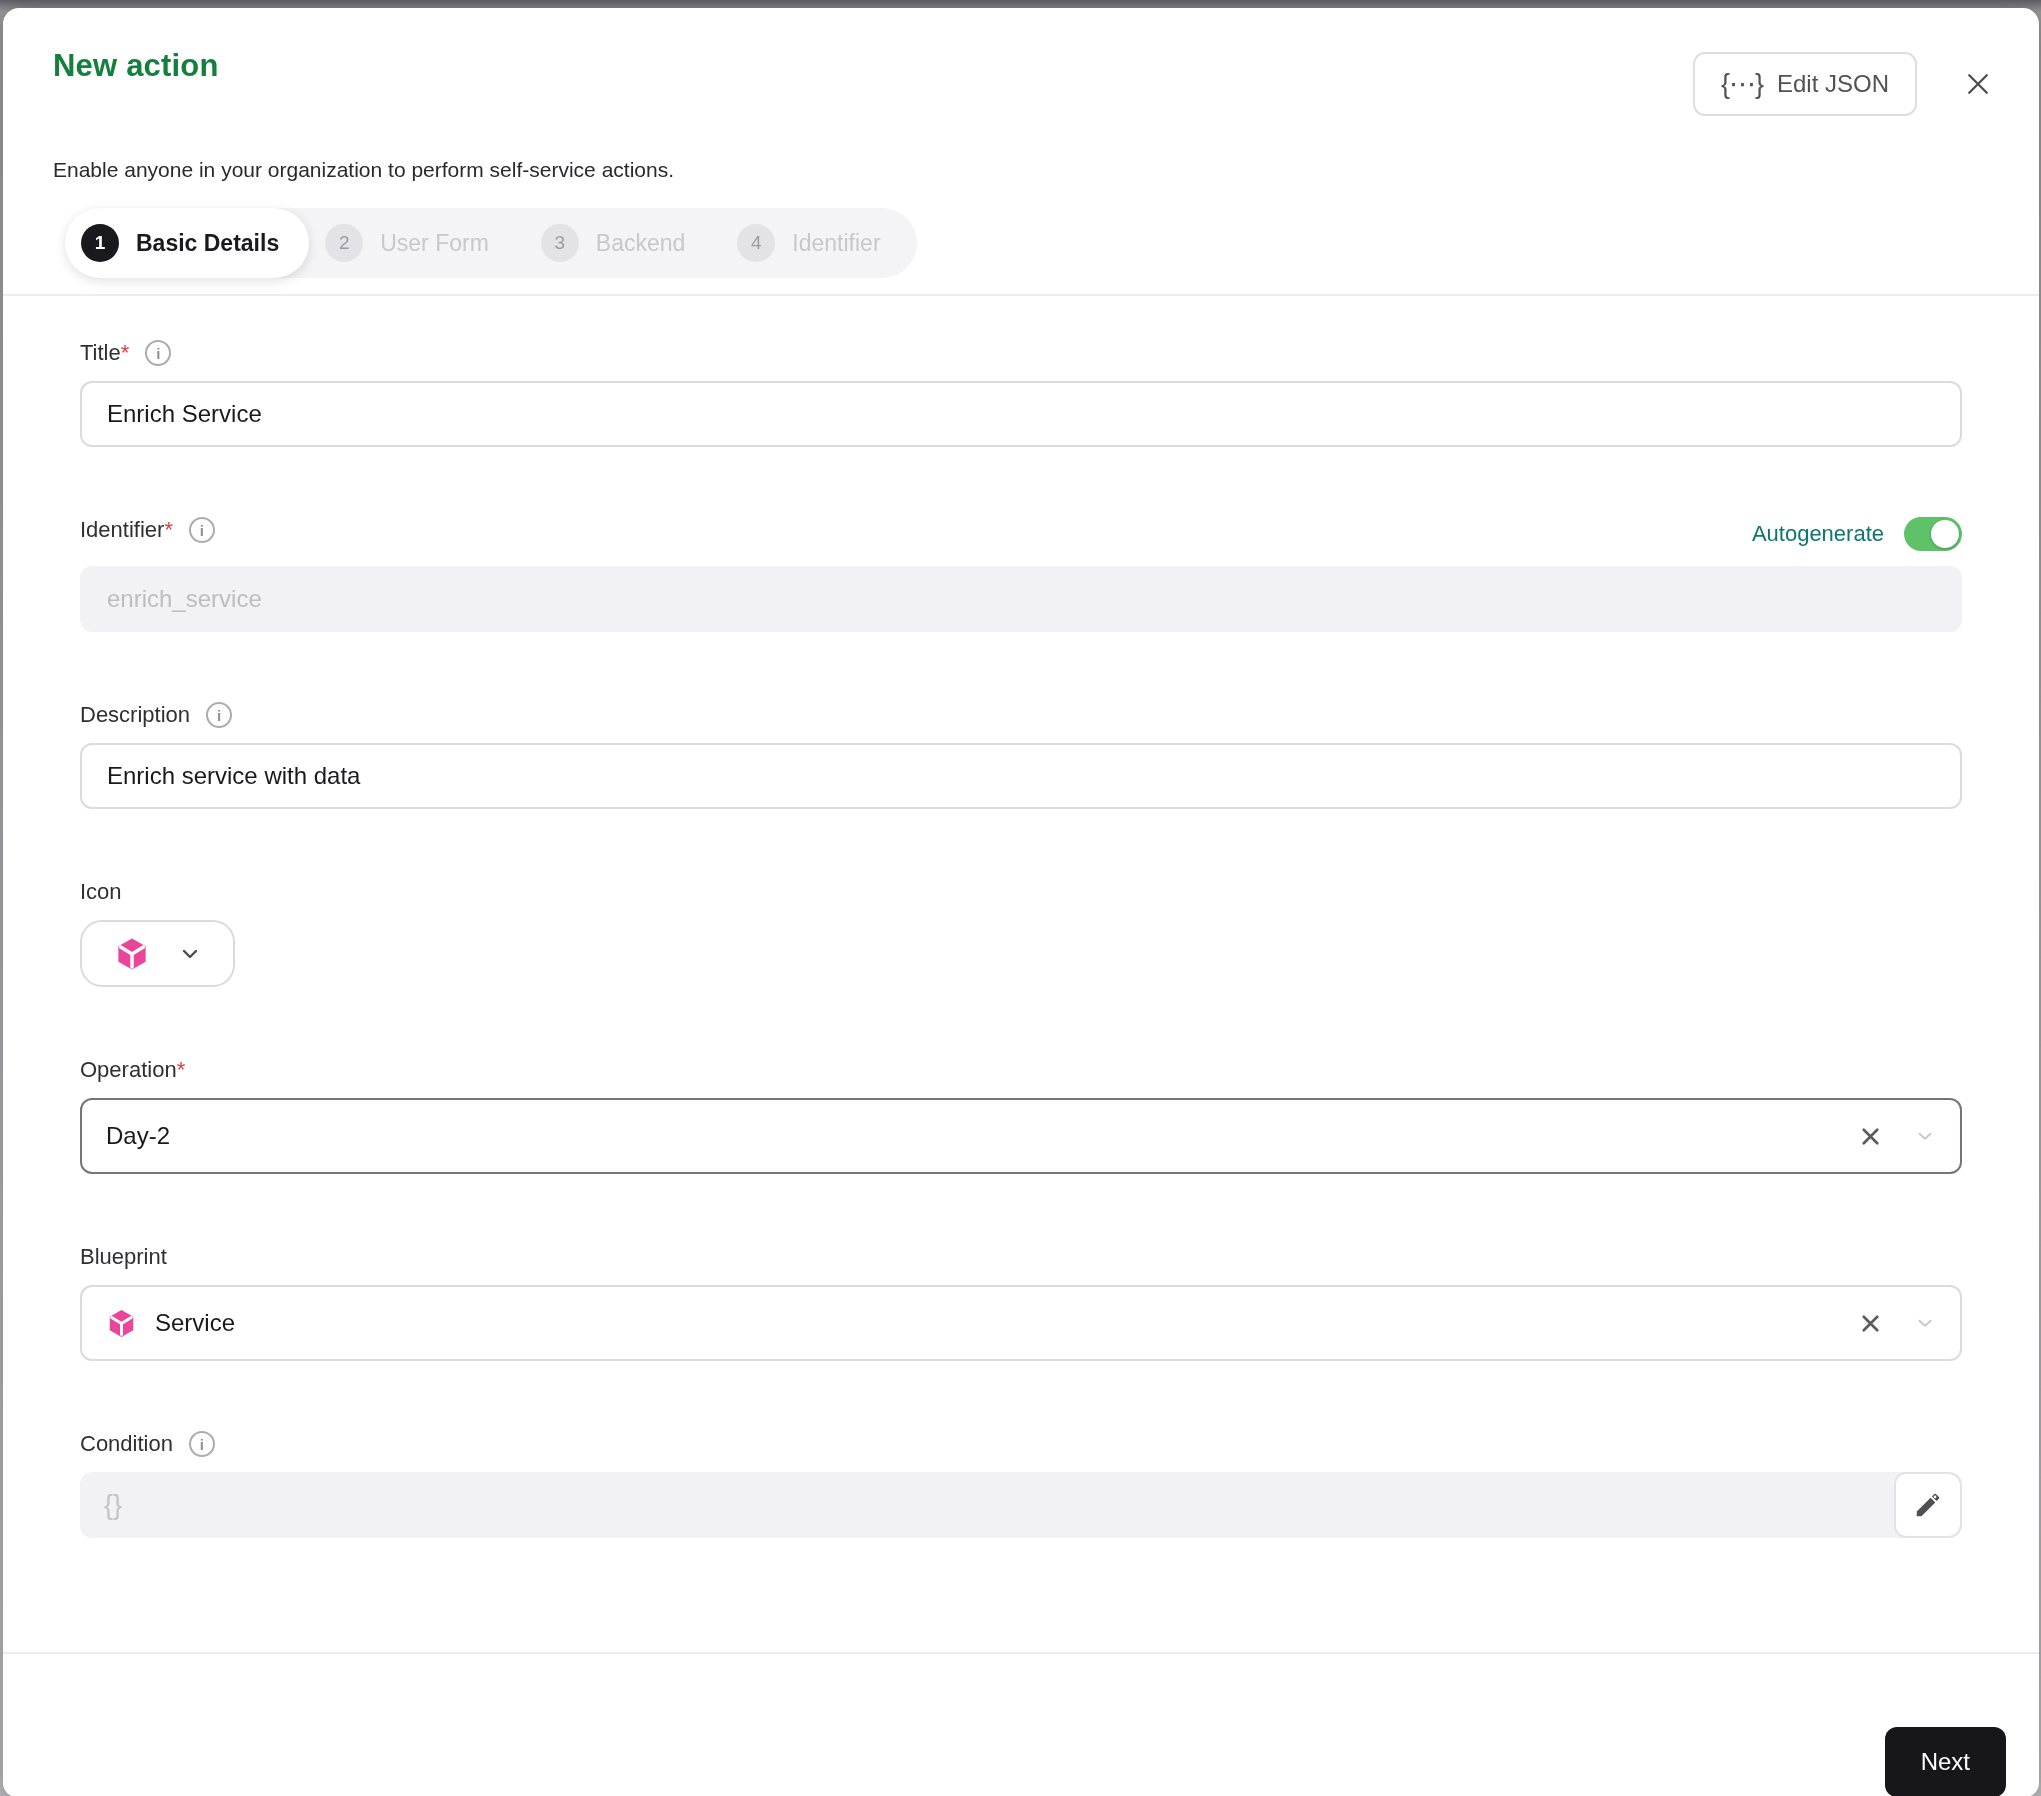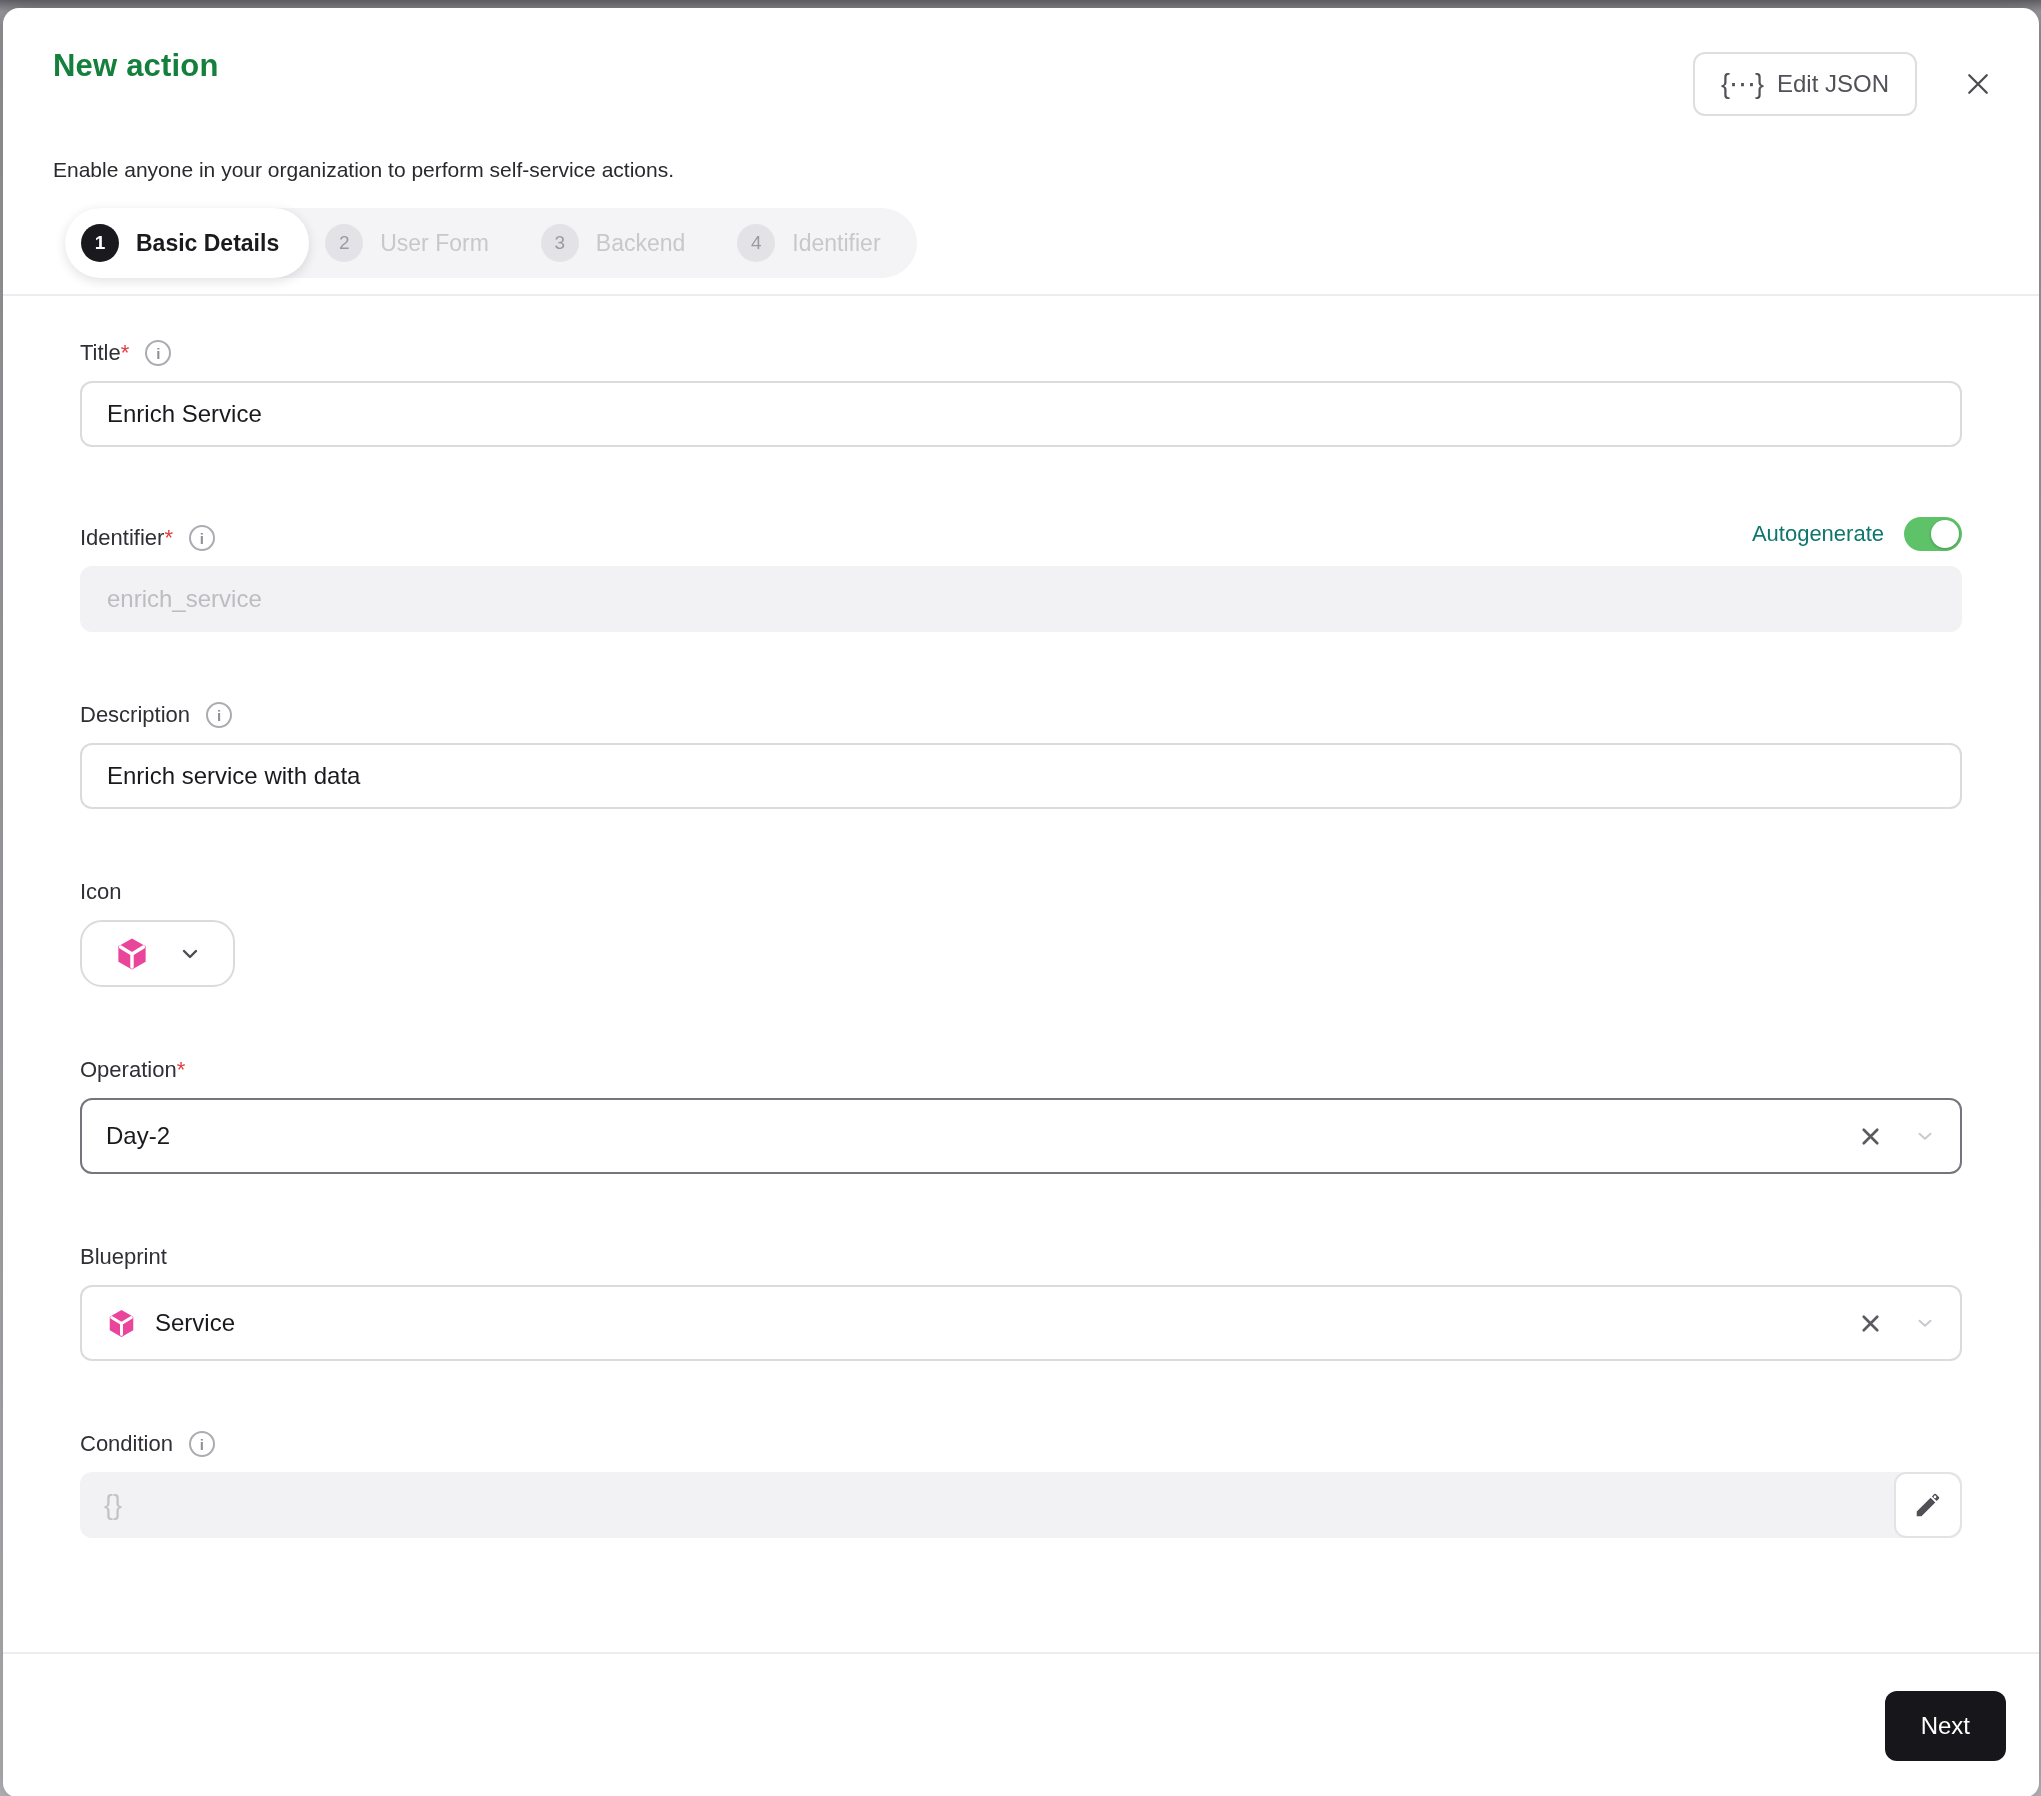--- a/index.html
+++ b/index.html
@@ -44,21 +44,21 @@
     background:#e3e3e7; color:#9a9aa2; flex:none;
   }
   .step.active .step-num { background:#1a1a1e; color:#fff; font-weight:600; }
   .step-label { font-size:23px; color:#c7c7cd; font-weight:500; white-space:nowrap; }
   .step.active .step-label { color:#1a1a1e; font-weight:700; }
   .header-divider { border:none; border-top:2px solid #ededf0; margin:16px 0 0 0; }
   
   .form { flex:1; padding:0 77px; overflow:hidden; }
   .field { margin-top:70px; }
   .field:first-child { margin-top:44px; }
-  .label-row { display:flex; align-items:flex-end; gap:16px; margin-bottom:15px; }
+  .label-row { display:flex; align-items:flex-start; gap:16px; margin-bottom:15px; }
   .label-row.split { justify-content:space-between; }
   .label-left { display:flex; align-items:center; gap:16px; }
   .field-label { font-size:22px; color:#2f2f35; }
   .req { color:#e03e3e; }
   .info-icon {
     width:26px; height:26px; border-radius:50%;
     border:2px solid #ababb2; color:#8f8f96;
     display:flex; align-items:center; justify-content:center;
     font-size:15px; font-weight:700; cursor:default;
   }
@@ -95,21 +95,21 @@
     font-size:27px; color:#c2c2c9;
   }
   .pencil-btn {
     position:absolute; right:0; top:0; width:68px; height:66px;
     background:#fff; border:2px solid #e3e3e6; border-radius:12px 14px 14px 12px;
     display:flex; align-items:center; justify-content:center; cursor:pointer;
   }
   
   .footer {
     border-top:2px solid #ededf0; height:145px; flex:none;
-    display:flex; justify-content:flex-end; align-items:flex-start;
+    display:flex; justify-content:flex-end; align-items:flex-end;
     padding:37px 33px 0 0;
   }
   .next-btn {
     height:70px; padding:0 36px;
     background:#17171b; color:#fff; border:none; border-radius:12px;
     font-family:inherit; font-size:24px; font-weight:500; cursor:pointer;
   }
 </style>
 </head>
 <body>

